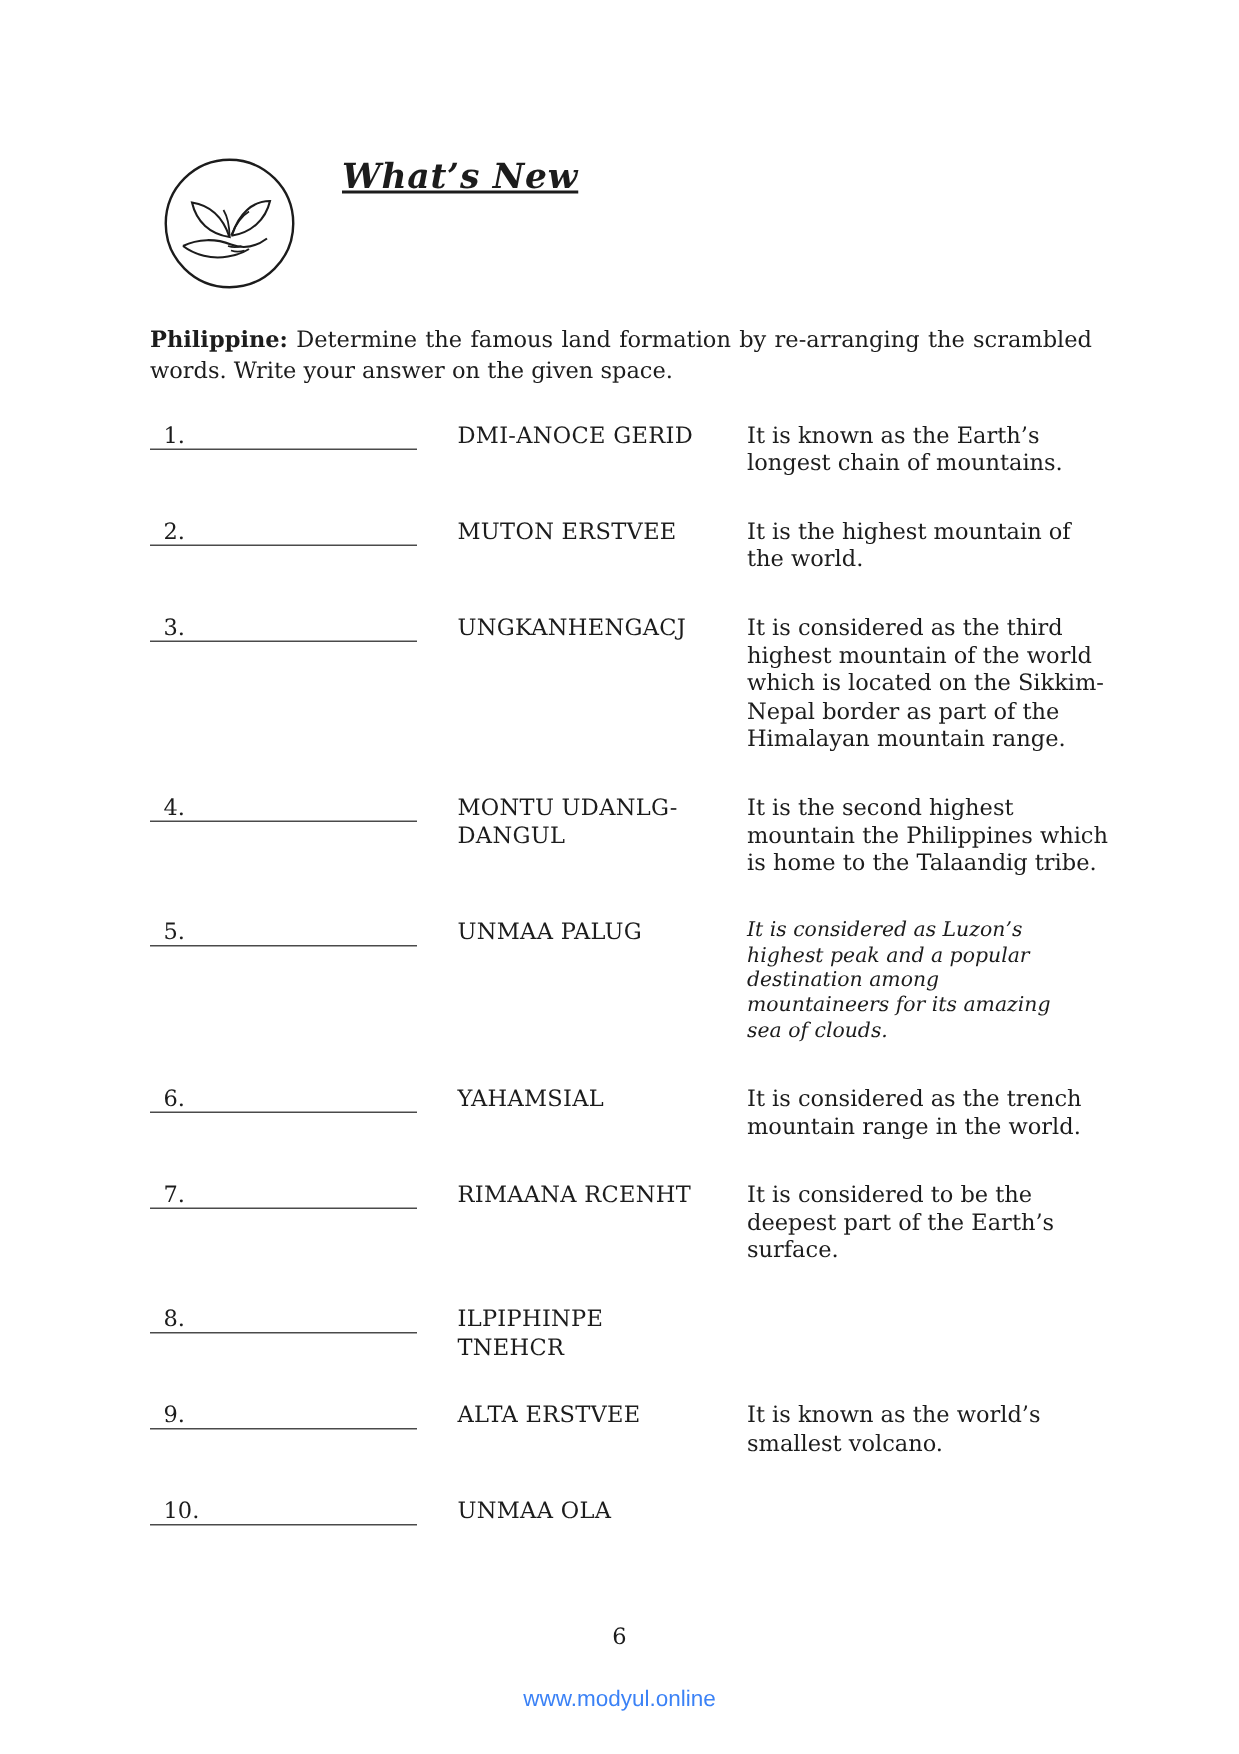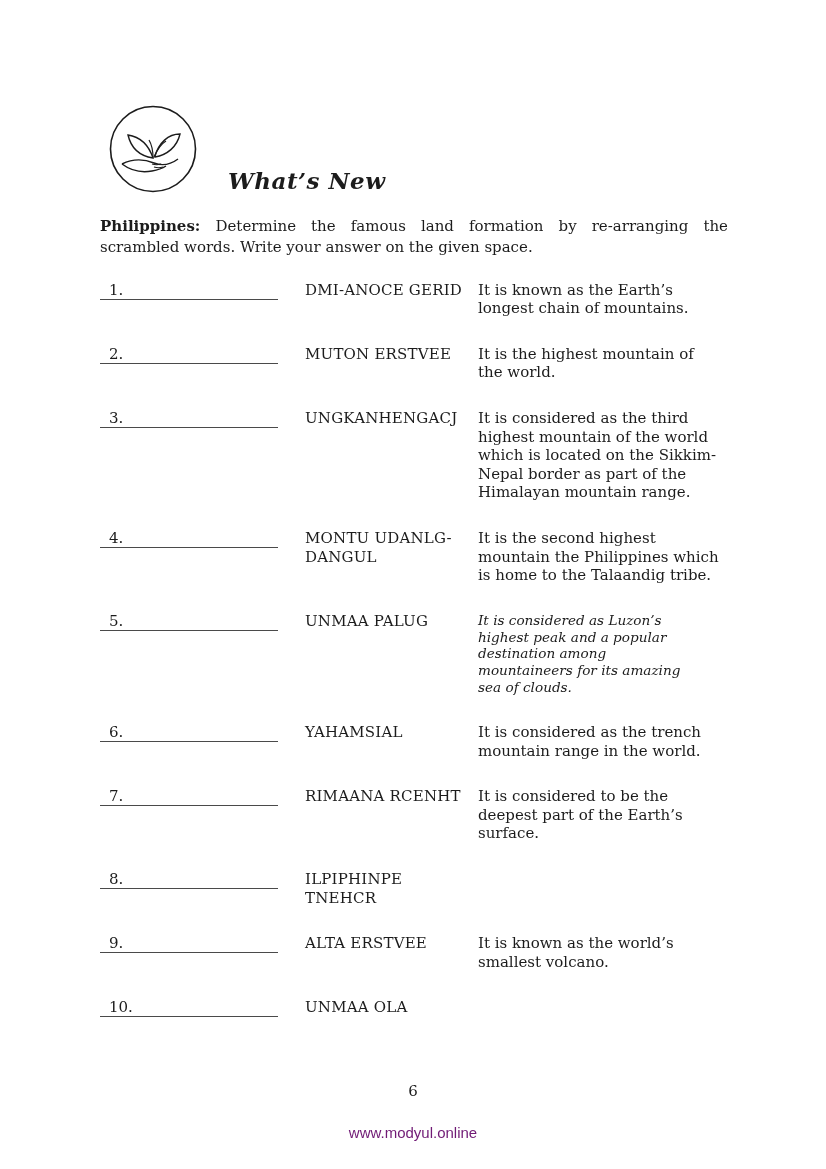--- a/index.html
+++ b/index.html
@@ -13,23 +13,24 @@
     overflow: hidden;
   }
   .content {
     position: absolute;
     left: 100px;
     top: 0;
     width: 628px;
   }
   .header {
     display: flex;
-    align-items: flex-end;
+    align-items: flex-start;
     margin-top: 104px;
     margin-left: 8px;
+    text-decoration: underline;
   }
   .logo {
     width: 90px;
     height: 90px;
     flex: none;
   }
   .section-title {
     font-size: 23px;
     font-weight: bold;
     font-style: italic;
@@ -63,21 +64,21 @@
   .word {
     flex: none;
     width: 165px;
     margin-left: 27px;
     font-weight: normal;
     letter-spacing: 0.2px;
   }
   .desc {
     flex: none;
     width: 241px;
-    margin-left: 8px;
+    margin-left: 28px;
   }
   .desc.condensed {
     font-size: 13.6px;
     width: 225px;
     font-style: italic;
   }
   .page-number {
     position: absolute;
     top: 1082px;
     left: 0;
@@ -85,21 +86,21 @@
     text-align: center;
     font-size: 15px;
   }
   .watermark {
     position: absolute;
     top: 1124px;
     left: 0;
     width: 826px;
     text-align: center;
     font-size: 15px;
-    color: #701a75;
+    color: #3b82f6;
     font-family: "Liberation Sans", sans-serif;
   }
 </style>
 </head>
 <body>
 
 <div class="page">
   <div class="content">
 
     <div class="header">
@@ -114,21 +115,21 @@
 
           <path d="M14 60 C24 55 36 55 46 59 C54 62 62 61 70 55" fill="none" stroke="#1c1c1c" stroke-width="1.4"></path>
           <path d="M14 60 C22 66 33 69 44 67 C50 66 55 64 58 62" fill="none" stroke="#1c1c1c" stroke-width="1.4"></path>
           <path d="M44 60 C47 61 50 61 53 60" fill="none" stroke="#1c1c1c" stroke-width="1.1"></path>
           <path d="M46 63 C49 64 52 64 55 63" fill="none" stroke="#1c1c1c" stroke-width="1.1"></path>
         </svg>
       </span>
       <span class="section-title">What’s New</span>
     </div>
 
-    <p class="directions"><span class="dir-label">Philippines:</span><span> Determine the famous land formation by re-arranging the scrambled words. Write your answer on the given space.</span></p>
+    <p class="directions"><span class="dir-label">Philippine:</span><span> Determine the famous land formation by re-arranging the scrambled words. Write your answer on the given space.</span></p>
 
     <div class="list">
 
       <div class="row">
         <div class="blank"><span>1.</span></div>
         <div class="word">DMI-ANOCE GERID</div>
         <div class="desc">It is known as the Earth’s longest chain of mountains.</div>
       </div>
 
       <div class="row">

